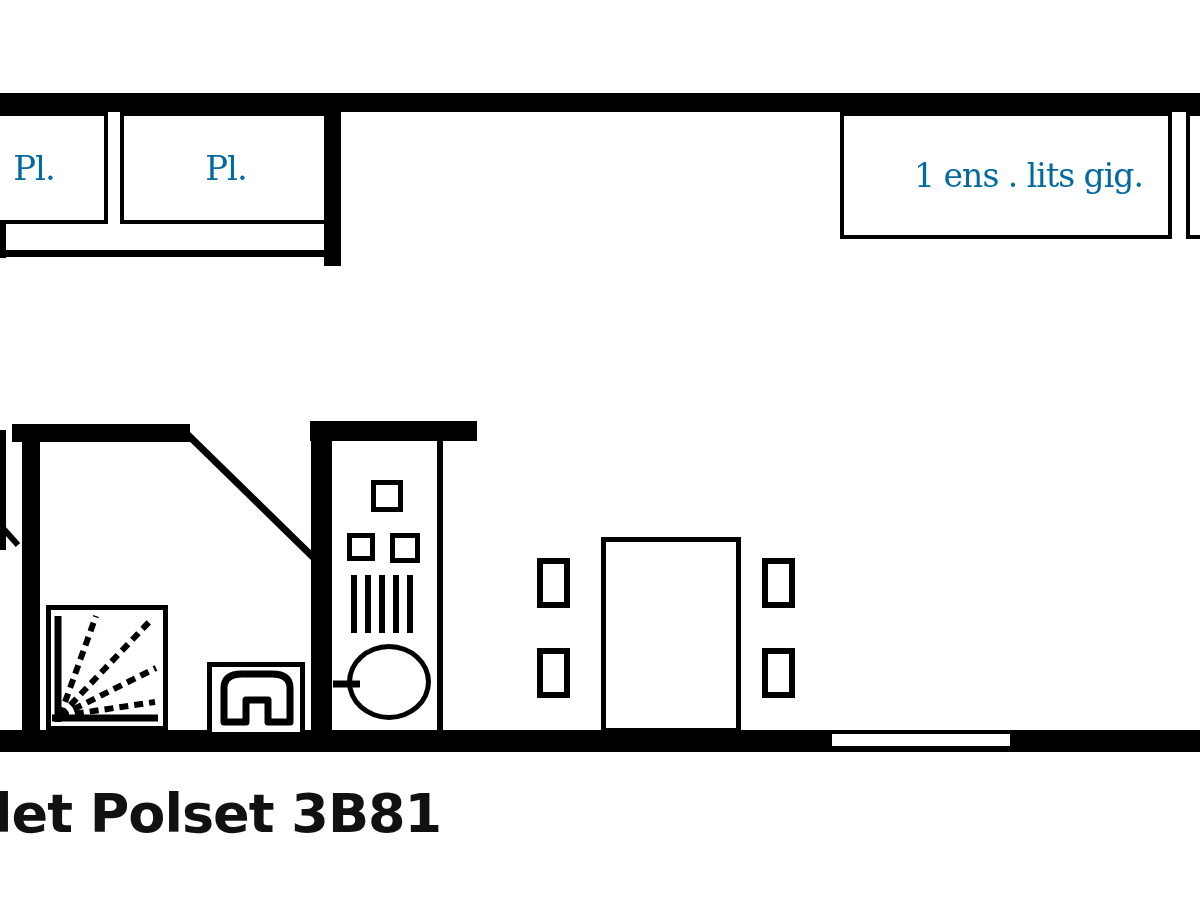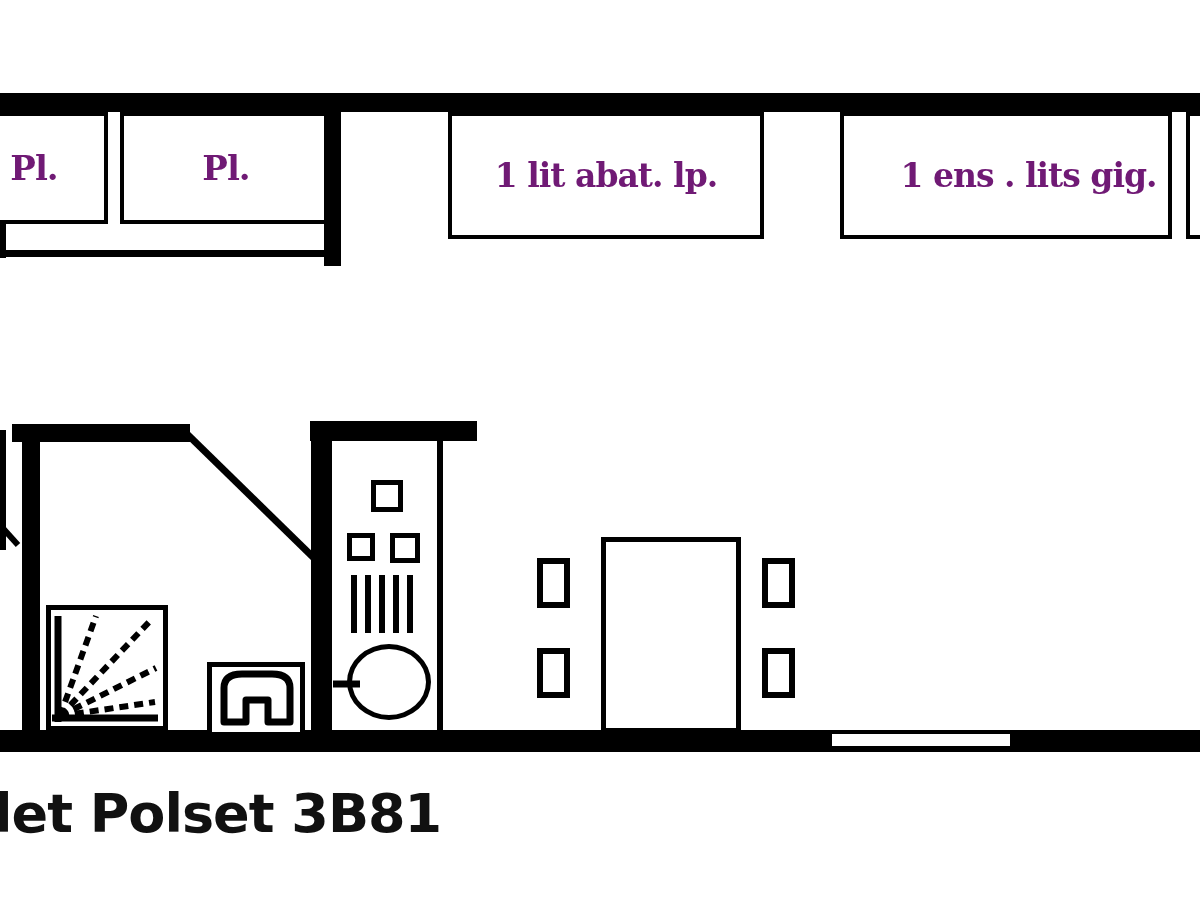--- a/index.html
+++ b/index.html
@@ -37,22 +37,22 @@
     position: absolute;
     background: #ffffff;
     border: 4px solid #000000;
     box-sizing: border-box;
     display: flex;
     align-items: center;
     justify-content: center;
   }
   .cell span {
     font-family: "DejaVu Serif", serif;
-    font-weight: bold;
-    color: #701a75;
+    font-weight: normal;
+    color: #0369a1;
     font-size: 34px;
     letter-spacing: -1px;
   }
   
   .burner-lg {
     position: absolute;
     border: 5px solid #000;
     background: #fff;
     box-sizing: border-box;
   }
@@ -114,23 +114,20 @@
   <div class="wall" style="left:0px; top:93px; width:1200px; height:19px;"></div>
 
   <div class="cell" style="left:-40px; top:112px; width:148px; height:112px;">
     <span>Pl.</span>
   </div>
 
   <div class="cell" style="left:120px; top:112px; width:212px; height:112px;">
     <span>Pl.</span>
   </div>
 
-  <div class="cell" style="left:448px; top:112px; width:316px; height:127px;">
-    <span style="font-size:33px;">1 lit abat. lp.</span>
-  </div>
 
   <div class="cell" style="left:840px; top:112px; width:332px; height:127px;padding-left:45px;">
     <span style="font-size:33px;">1 ens . lits gig.</span>
   </div>
 
   <div class="cell" style="left:1186px; top:112px; width:60px; height:127px;">
     <span></span>
   </div>
 
   <div class="wall" style="left:324px; top:106px; width:17px; height:160px;"></div>

